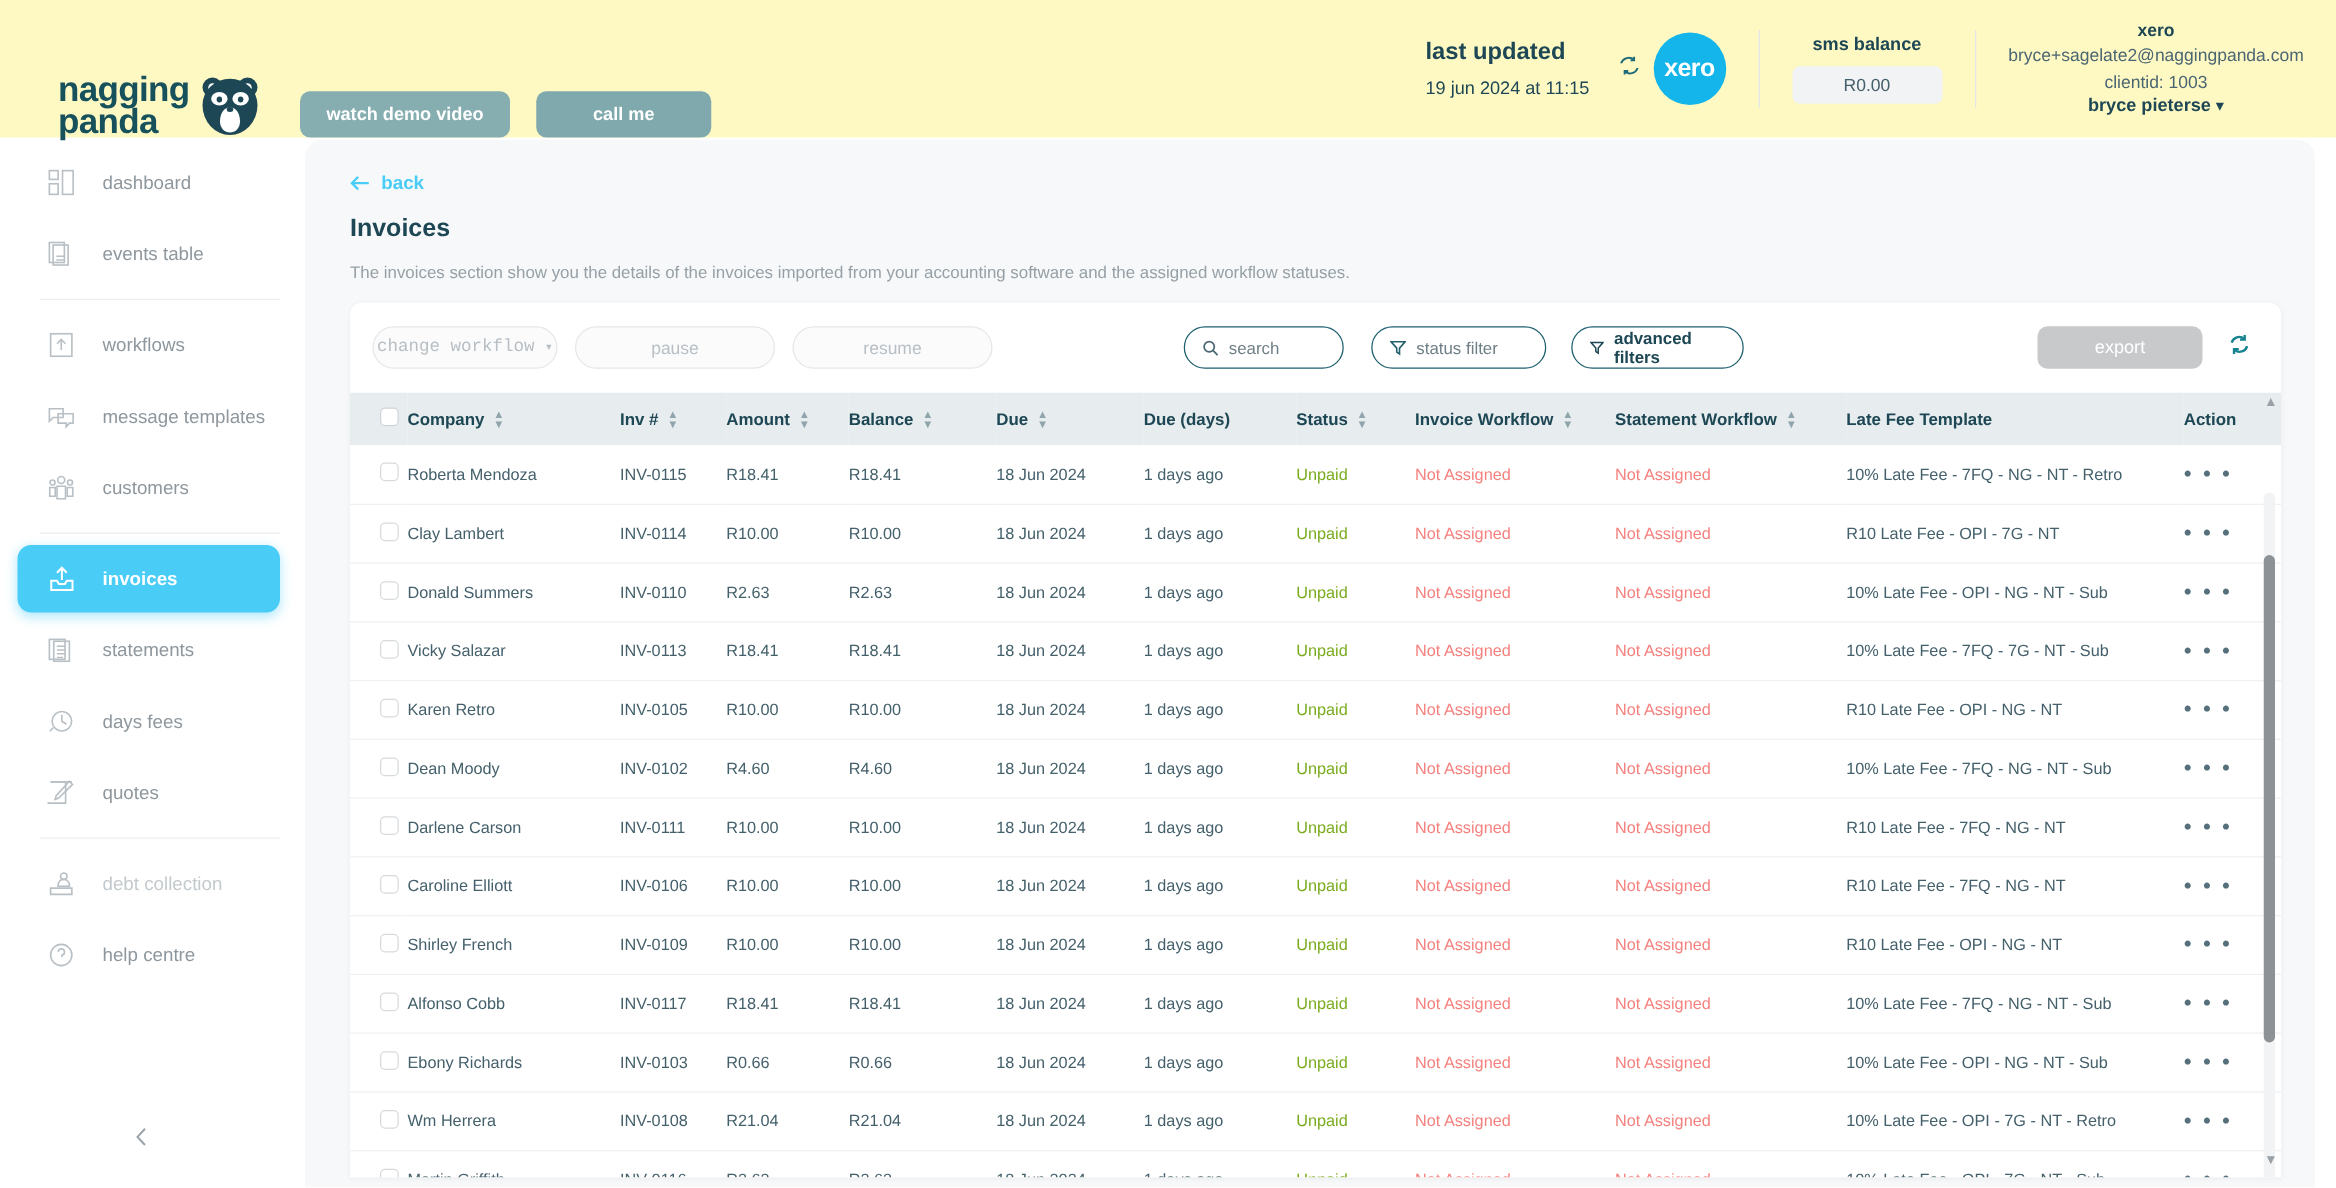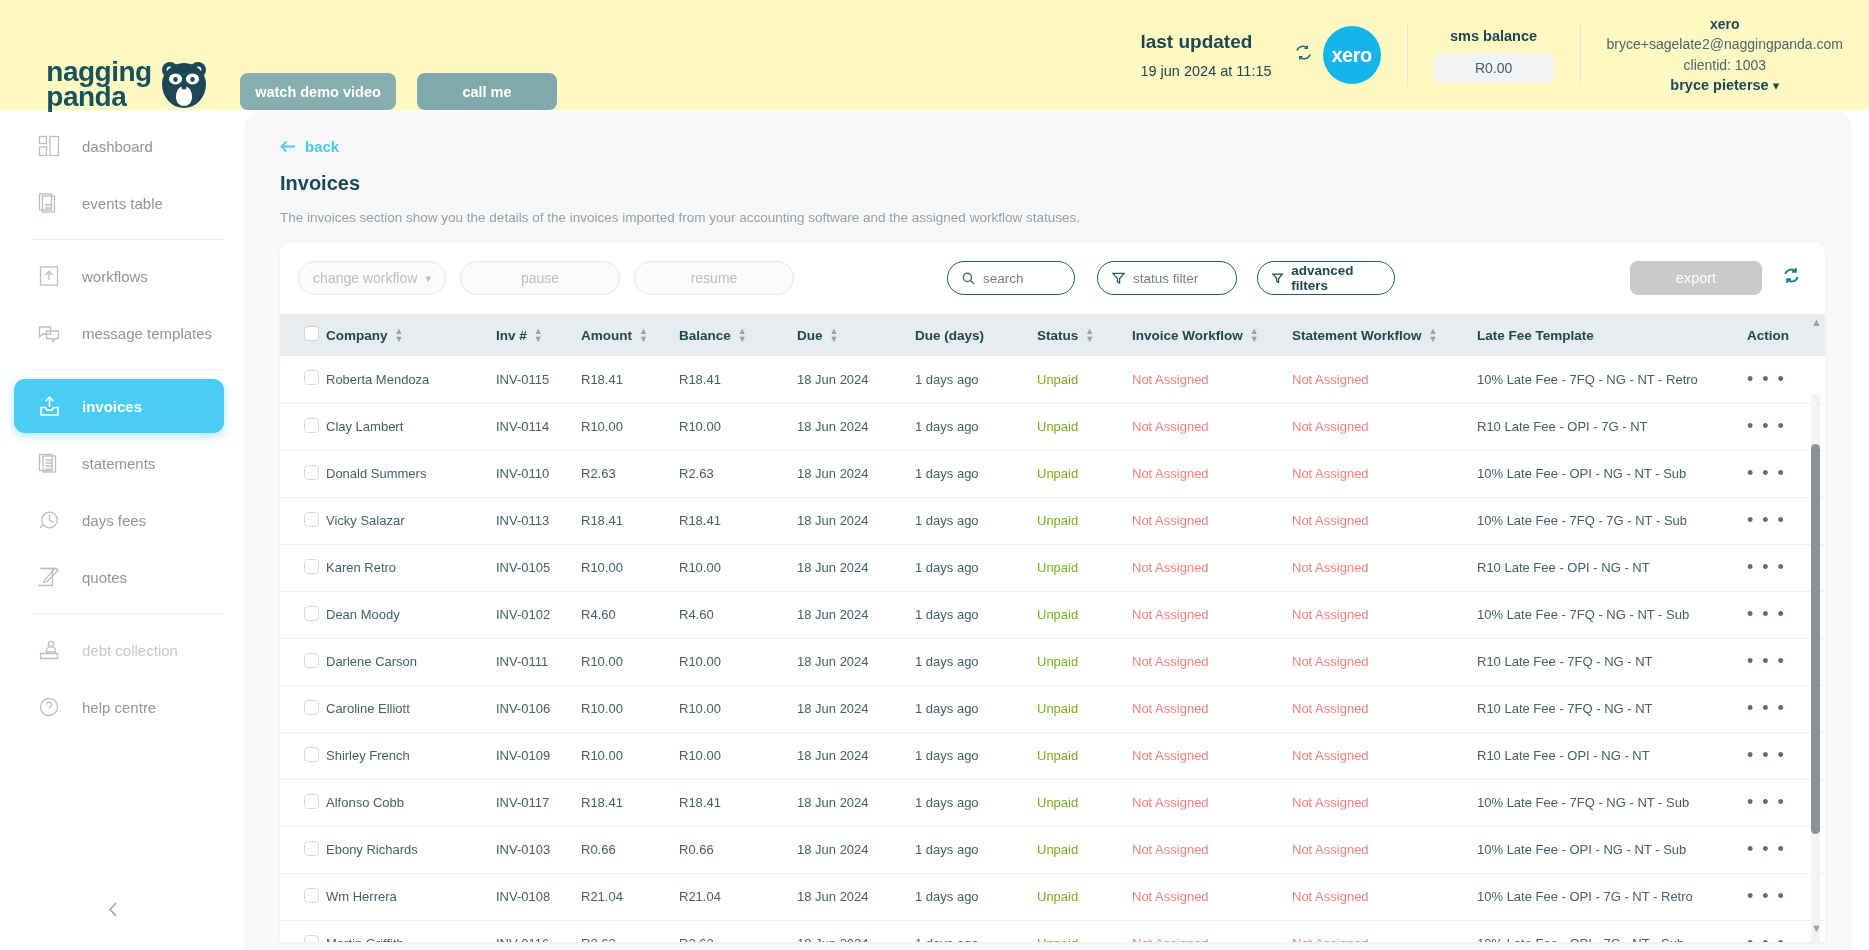--- a/index.html
+++ b/index.html
@@ -26,21 +26,21 @@
     letter-spacing: -0.5px; text-align: left;
   }
   .logo-panda { margin-left: 6px; }
 
   .hdr-btn {
     border: none; border-radius: 8px; color: #ffffff;
     font-size: 14.5px; font-weight: bold; cursor: pointer;
     font-family: "Liberation Sans", sans-serif;
   }
   .btn-demo {
-    background: #86aeb0; width: 156px; height: 37px; margin-left: 2px;
+    background: #86aeb0; width: 168px; height: 37px; margin-left: 2px;
   }
   .btn-call {
     background: #7fa9ac; width: 140px; height: 37px; margin-left: 21px;
   }
 
   .hdr-right {
     margin-left: auto; display: flex; align-items: center; height: 110px;
   }
   .last-updated { text-align: left; padding-right: 12px; }
   .lu-title { font-size: 19px; font-weight: bold; color: #1d4754; }
@@ -116,21 +116,21 @@
   }
   .toolbar {
     display: flex; align-items: center; height: 72px; padding: 0 24px 0 18px;
   }
   .tb-pill {
     height: 34px; border-radius: 17px; border: 1px solid #e4e7ea;
     background: #fbfbfc; color: #b7bfc4; font-size: 14px;
     display: flex; align-items: center; justify-content: center;
     cursor: pointer; font-family: "Liberation Sans", sans-serif;
   }
-  .pill-workflow { width: 148px; gap: 8px; }
+  .pill-workflow { width: 148px; gap: 8px; font-family: Liberation Mono, monospace; }
   .pill-pause { width: 160px; margin-left: 14px; }
   .pill-resume { width: 160px; margin-left: 14px; }
 
   .tb-outline {
     height: 34px; border-radius: 17px; border: 1px solid #1d5f6e;
     background: #ffffff; color: #6f7f86; font-size: 13.5px;
     display: flex; align-items: center; cursor: pointer; padding: 0 14px; gap: 8px;
   }
   .o-search { width: 128px; margin-left: 153px; }
   .o-status { width: 140px; margin-left: 22px; }
@@ -287,20 +287,33 @@
       </div>
       <div class="nav-item">
         <span class="nav-ico">
           <svg width="22" height="22" viewBox="0 0 22 22" fill="none" stroke="currentColor" stroke-width="1.3">
             <path d="M1.5 5 h11 v7 h-8 L1.5 15 Z"></path>
             <path d="M8.5 9 h12 v7.5 h-3 l-2.5 3 v-3 h-6.5 Z"></path>
           </svg>
         </span>
         <span class="nav-lbl">message templates</span>
       </div>
+      <div class="nav-item">
+        <span class="nav-ico">
+          <svg width="22" height="22" viewBox="0 0 22 22" fill="none" stroke="currentColor" stroke-width="1.3">
+            <circle cx="4" cy="7" r="2"></circle>
+            <circle cx="11" cy="5" r="2.8"></circle>
+            <circle cx="18" cy="7" r="2"></circle>
+            <path d="M1.8 11 h4.4 v7 h-4.4 Z"></path>
+            <path d="M7.6 10 h6.8 v10 h-6.8 Z"></path>
+            <path d="M15.8 11 h4.4 v7 h-4.4 Z"></path>
+          </svg>
+        </span>
+        <span class="nav-lbl">customers</span>
+      </div>
       <div class="nav-sep"></div>
       <div class="nav-item active">
         <span class="nav-ico">
           <svg width="23" height="23" viewBox="0 0 23 23" fill="none" stroke="currentColor" stroke-width="1.6">
             <path d="M11.5 12 V2.5"></path>
             <path d="M7.6 6.2 L11.5 2.2 L15.4 6.2"></path>
             <path d="M3 12.5 h4.5 l1.6 2.6 h4.8 l1.6 -2.6 H20 v7.5 H3 Z"></path>
           </svg>
         </span>
         <span class="nav-lbl">invoices</span>

